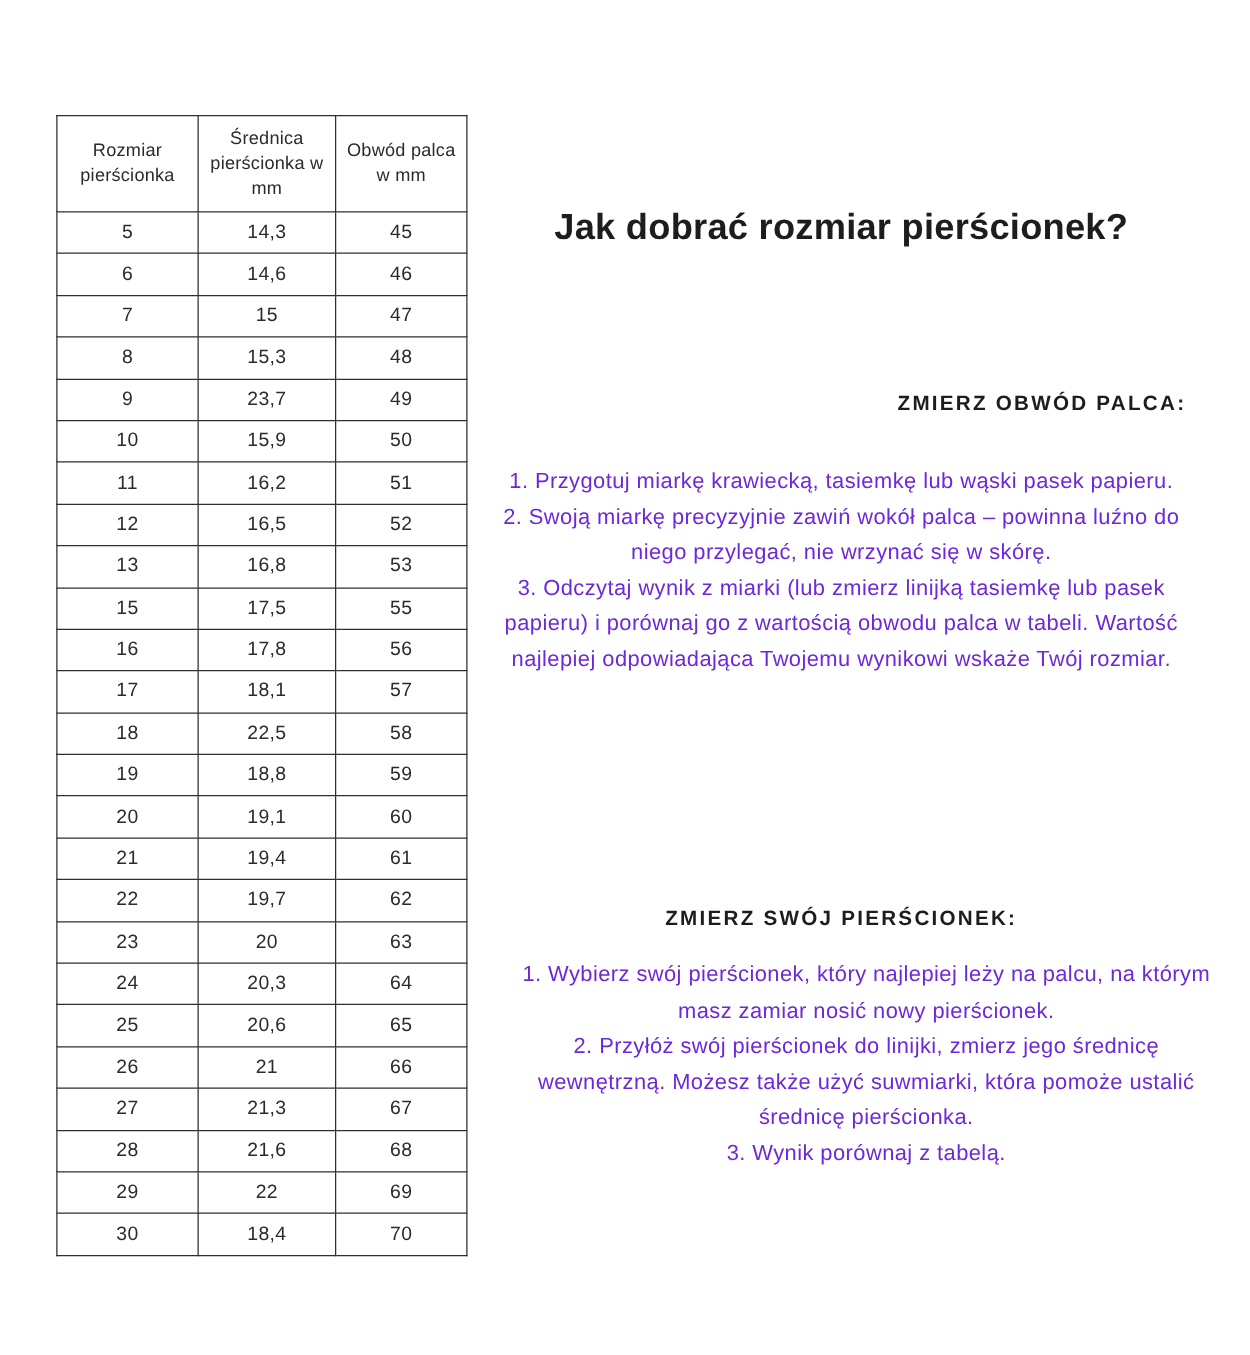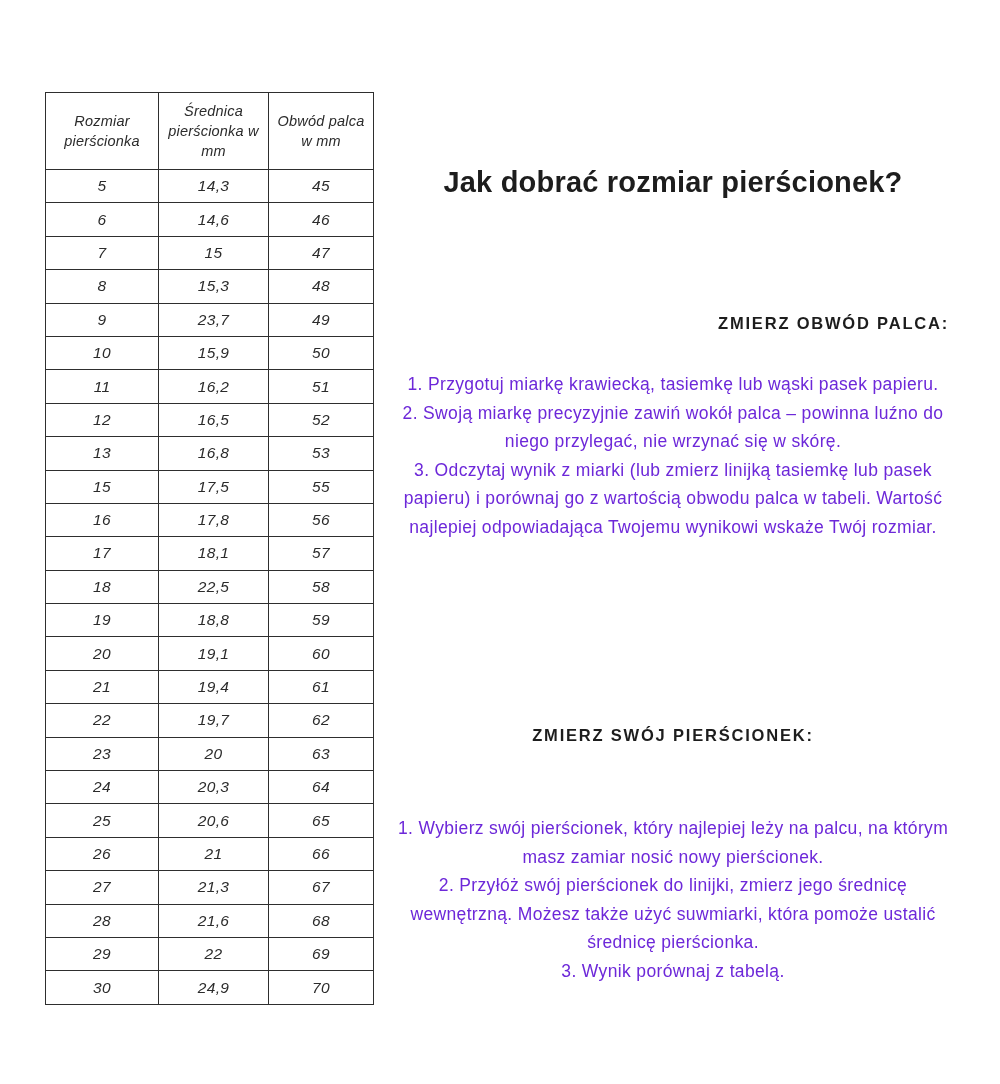--- a/index.html
+++ b/index.html
@@ -17,21 +17,20 @@
   .size-table-wrap {
     position: absolute;
     left: 45px;
     top: 92px;
     width: 328px;
   }
   table.size-table {
     border-collapse: collapse;
     table-layout: fixed;
     width: 328px;
-    font-style: italic;
   }
   table.size-table col.c1 { width: 113px; }
   table.size-table col.c2 { width: 110px; }
   table.size-table col.c3 { width: 105px; }
   table.size-table th,
   table.size-table td {
     border: 1px solid #2e2e2e;
     text-align: center;
     vertical-align: middle;
     font-weight: 400;
@@ -85,21 +84,21 @@
   .section-body {
     position: absolute;
     left: 0;
     width: 100%;
     font-size: 17.5px;
     line-height: 28.6px;
     letter-spacing: 0.35px;
     color: #6d28d9;
   }
   .section-body.first  { top: 370px; }
-  .section-body.second { top: 814px; }
+  .section-body.second { top: 765px; margin-left: 20px; }
   .section-body .instruction-item { margin: 0; }
 </style>
 </head>
 <body>
 
 <div class="size-table-wrap">
   <table class="size-table">
     <colgroup>
       <col class="c1">
         <col class="c2">
@@ -228,21 +227,21 @@
           <td>21,6</td>
           <td>68</td>
         </tr>
         <tr>
           <td>29</td>
           <td>22</td>
           <td>69</td>
         </tr>
         <tr>
           <td>30</td>
-          <td>24,9</td>
+          <td>18,4</td>
           <td>70</td>
         </tr>
       </tbody>
   </table>
 </div>
 
 <div class="right-col">
   <h1 class="main-heading">Jak dobrać rozmiar pierścionek?</h1>
 
   <h2 class="section-heading first">ZMIERZ OBWÓD PALCA:</h2>

